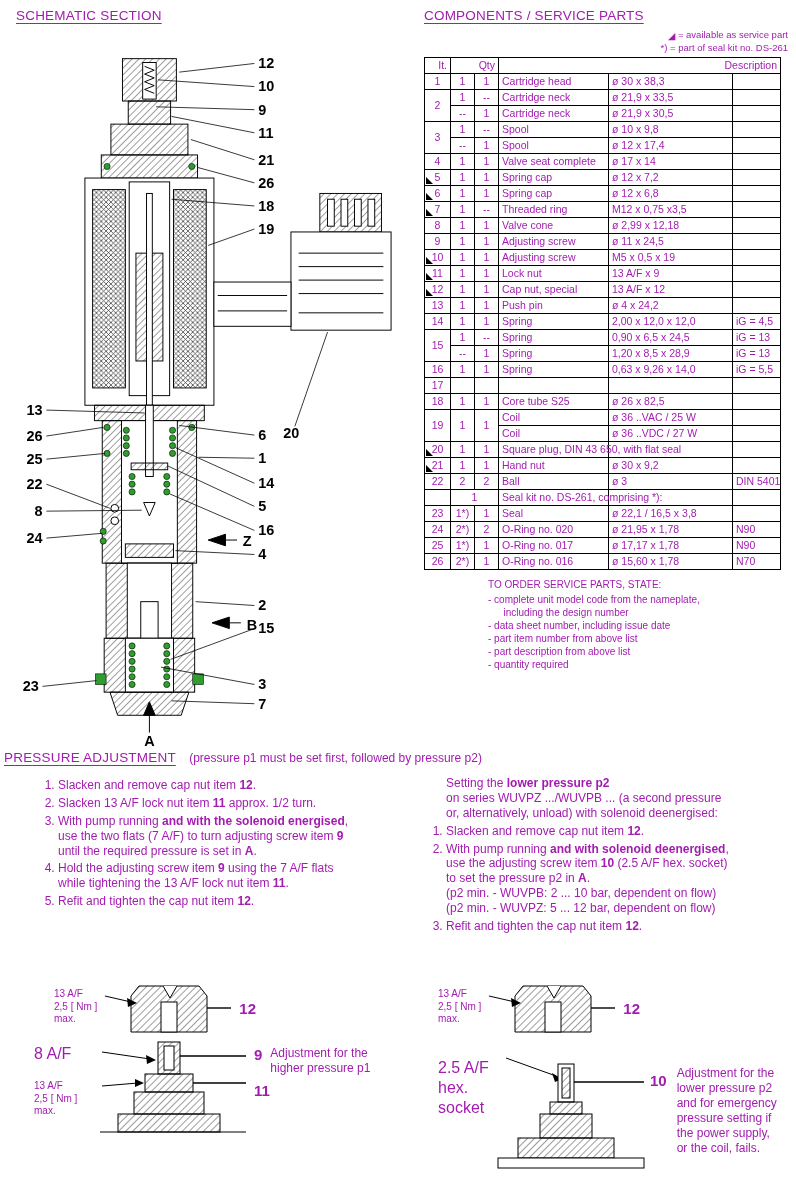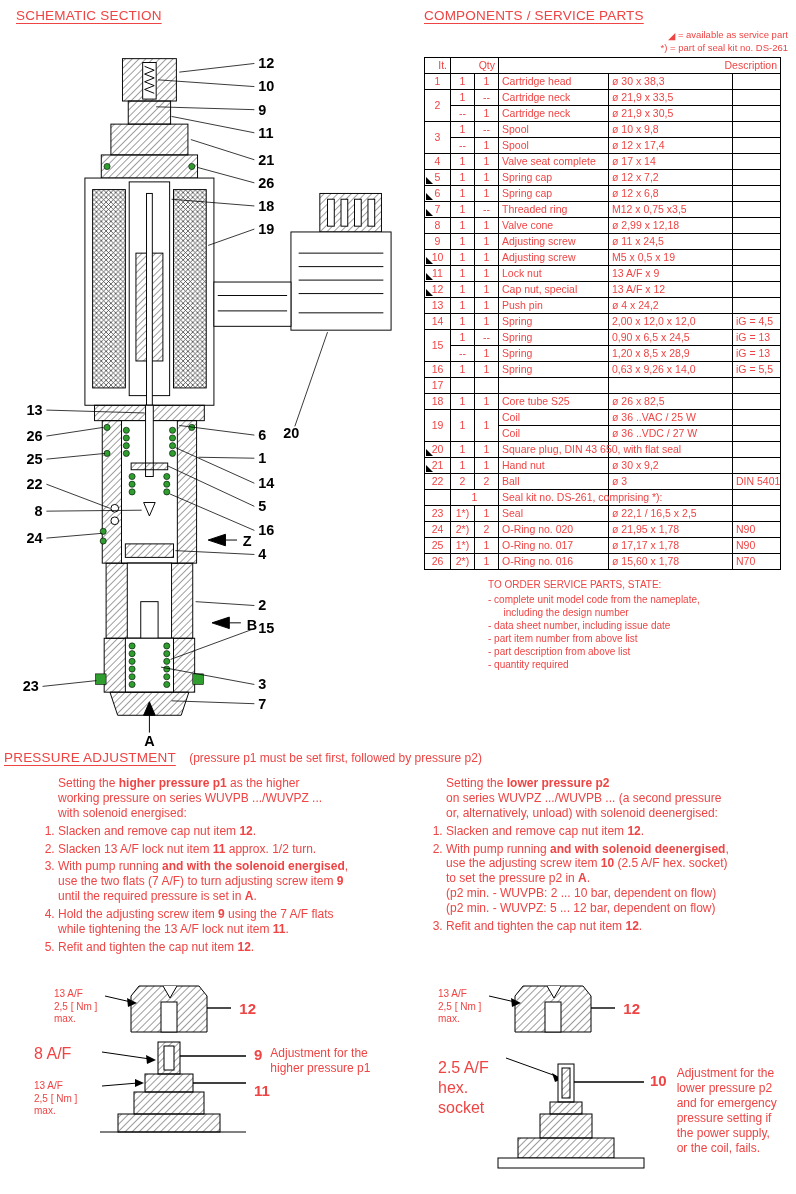--- a/index.html
+++ b/index.html
@@ -1,16 +1,16 @@
 <!DOCTYPE html>
 <html><head>
 <meta charset="utf-8">
 <style>
   html,body{margin:0;padding:0;background:#fff;}
-  .page{position:relative;width:796px;height:1194px;background:#fff;color:#ef4444;
+  .page{position:relative;width:796px;height:1194px;background:#fff;color:#a21caf;
         font-family:"Liberation Sans",sans-serif;overflow:hidden;}
   .sec-title{font-size:13.5px;text-decoration:underline;text-underline-offset:3px;letter-spacing:.2px;}
 
   
   .components{position:absolute;left:424px;top:8px;width:366px;}
   .legend{font-size:9.5px;text-align:right;margin:6px 2px 2px 0;line-height:1.35;}
   .tri{display:inline-block;transform:translateY(1px);}
   table.parts{border-collapse:collapse;table-layout:fixed;width:356px;font-size:10.5px;margin-top:1px;}
   table.parts th,table.parts td{border:1px solid #000;padding:1px 3px;height:13px;line-height:1.2;
        overflow:visible;vertical-align:middle;}
@@ -467,21 +467,21 @@
             <td class="c-q" colspan="2">1</td>
             <td class="c-desc">Seal kit no. DS-261, comprising *):</td>
             <td class="c-dim"></td>
             <td class="c-note"></td>
           </tr>
           <tr>
             <td class="c-it">23</td>
             <td class="c-q">1*)</td>
             <td class="c-q">1</td>
             <td class="c-desc">Seal</td>
-            <td class="c-dim">ø 22,1 / 16,5 x 2,5</td>
+            <td class="c-dim">ø 22,1 / 16,5 x 3,8</td>
             <td class="c-note"></td>
           </tr>
           <tr>
             <td class="c-it">24</td>
             <td class="c-q">2*)</td>
             <td class="c-q">2</td>
             <td class="c-desc">O-Ring no. 020</td>
             <td class="c-dim">ø 21,95 x 1,78</td>
             <td class="c-note">N90</td>
           </tr>
@@ -517,23 +517,20 @@
         </ul>
     </div>
   </div>
 
   <div class="pressure">
     <div class="p-head">
       <span class="sec-title">PRESSURE ADJUSTMENT</span>
       <span class="sub">(pressure p1 must be set first, followed by pressure p2)</span>
     </div>
     <div class="p-col left">
-      <p class="intro">Setting the <b>higher pressure p1</b> as the higher
-working pressure on series WUVPB .../WUVPZ ...
-with solenoid energised:</p>
       <ol>
           <li>Slacken and remove cap nut item <b>12</b>.</li>
           <li>Slacken 13 A/F lock nut item <b>11</b> approx. 1/2 turn.</li>
           <li>With pump running <b>and with the solenoid energised</b>,
 use the two flats (7 A/F) to turn adjusting screw item <b>9</b>
 until the required pressure is set in <b>A</b>.</li>
           <li>Hold the adjusting screw item <b>9</b> using the 7 A/F flats
 while tightening the 13 A/F lock nut item <b>11</b>.</li>
           <li>Refit and tighten the cap nut item <b>12</b>.</li>
         </ol>

